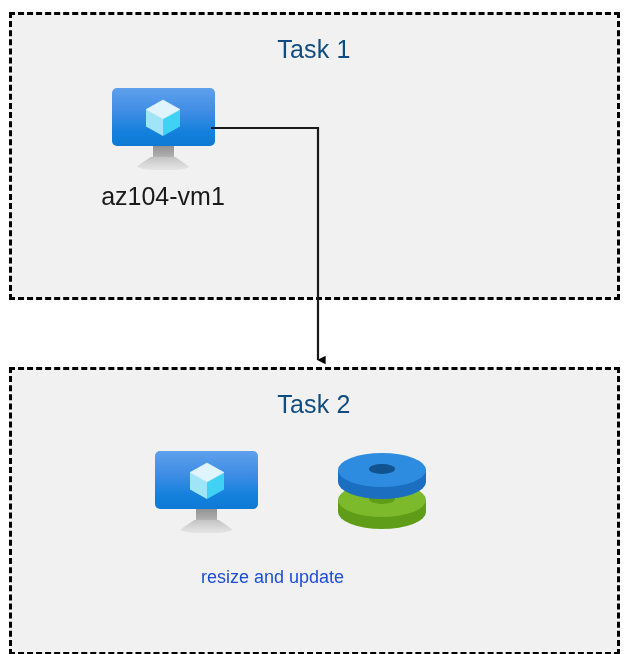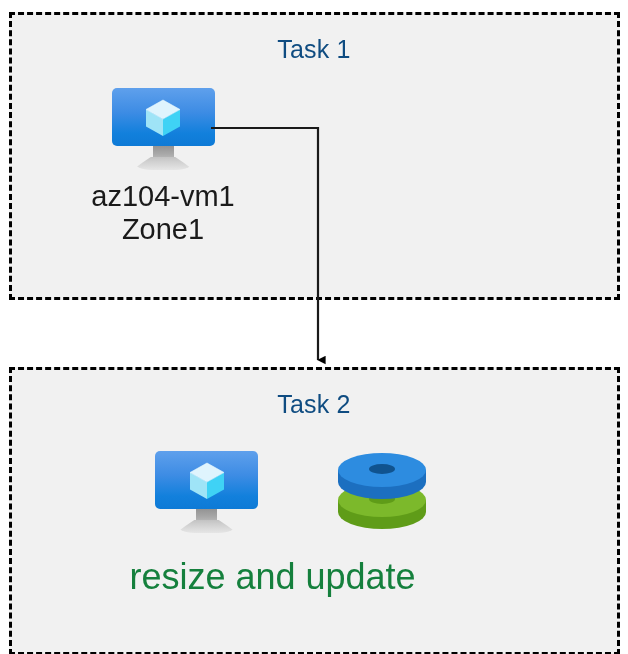--- a/index.html
+++ b/index.html
@@ -65,21 +65,21 @@
   }
   #node-vm1 { left: 58px; top: 80px; }
   #node-vm2 { left: 363px; top: 80px; }
 
   .node-label {
     position: absolute;
     left: 0;
     width: 100%;
     text-align: center;
     color: #1a1a1a;
-    font-size: 29px;
+    font-size: 25px;
     line-height: 33px;
     white-space: nowrap;
   }
 
   
   .vm-icon {
     position: relative;
     width: 103px;
     height: 82px;
     margin: 0 auto;
@@ -154,22 +154,22 @@
     position: absolute;
     left: 182px;
     top: 0px;
   }
   #task2-caption {
     position: absolute;
     left: 9px;
     top: 552px;
     width: 527px;
     text-align: center;
-    color: #15803d;
-    font-size: 36px;
+    color: #1d4ed8;
+    font-size: 18px;
     line-height: 34px;
     white-space: nowrap;
   }
 </style>
 </head>
 <body>
 
 <div id="canvas">
 
   <div id="task1-box" class="task-box"></div>
@@ -181,21 +181,20 @@
       <div class="vm-base"></div>
       <div class="vm-screen"></div>
       <svg class="vm-cube" viewBox="0 0 40 40">
         <polygon points="20,2 37,11.5 20,21 3,11.5" fill="#dff4fd"></polygon>
         <polygon points="3,11.5 20,21 20,38 3,28.5" fill="#9fe4f7"></polygon>
         <polygon points="37,11.5 20,21 20,38 37,28.5" fill="#3fd2f5"></polygon>
         <polygon points="20,2 37,11.5 20,21 3,11.5" fill="none" stroke="#eafaff" stroke-width="0.6"></polygon>
       </svg>
     </div>
     <div class="node-label" style="top:92px">az104-vm1</div>
-    <div class="node-label" style="top:125px">Zone1</div>
   </div>
 
 
   <svg id="connector">
     <defs>
       <marker id="arrowhead" markerWidth="9" markerHeight="9" refX="4.2" refY="7.6" orient="auto" markerUnits="userSpaceOnUse">
         <polygon points="0,0 8.4,0 4.2,8.4" fill="#000000"></polygon>
       </marker>
     </defs>
     <path d="M 211,120 L 318,120 L 318,352" fill="none" stroke="#1a1a1a" stroke-width="2.2" marker-end="url(#arrowhead)"></path>

